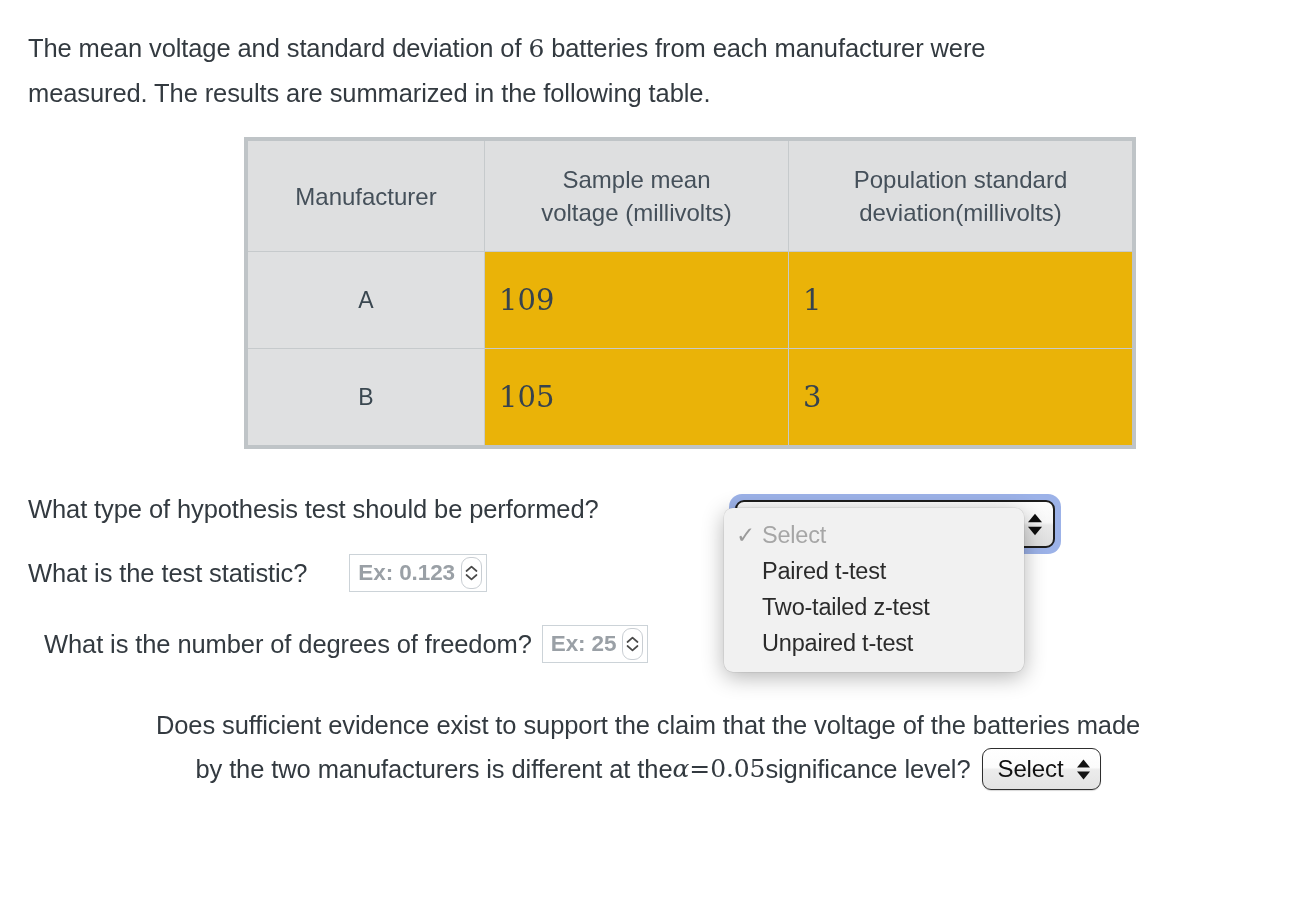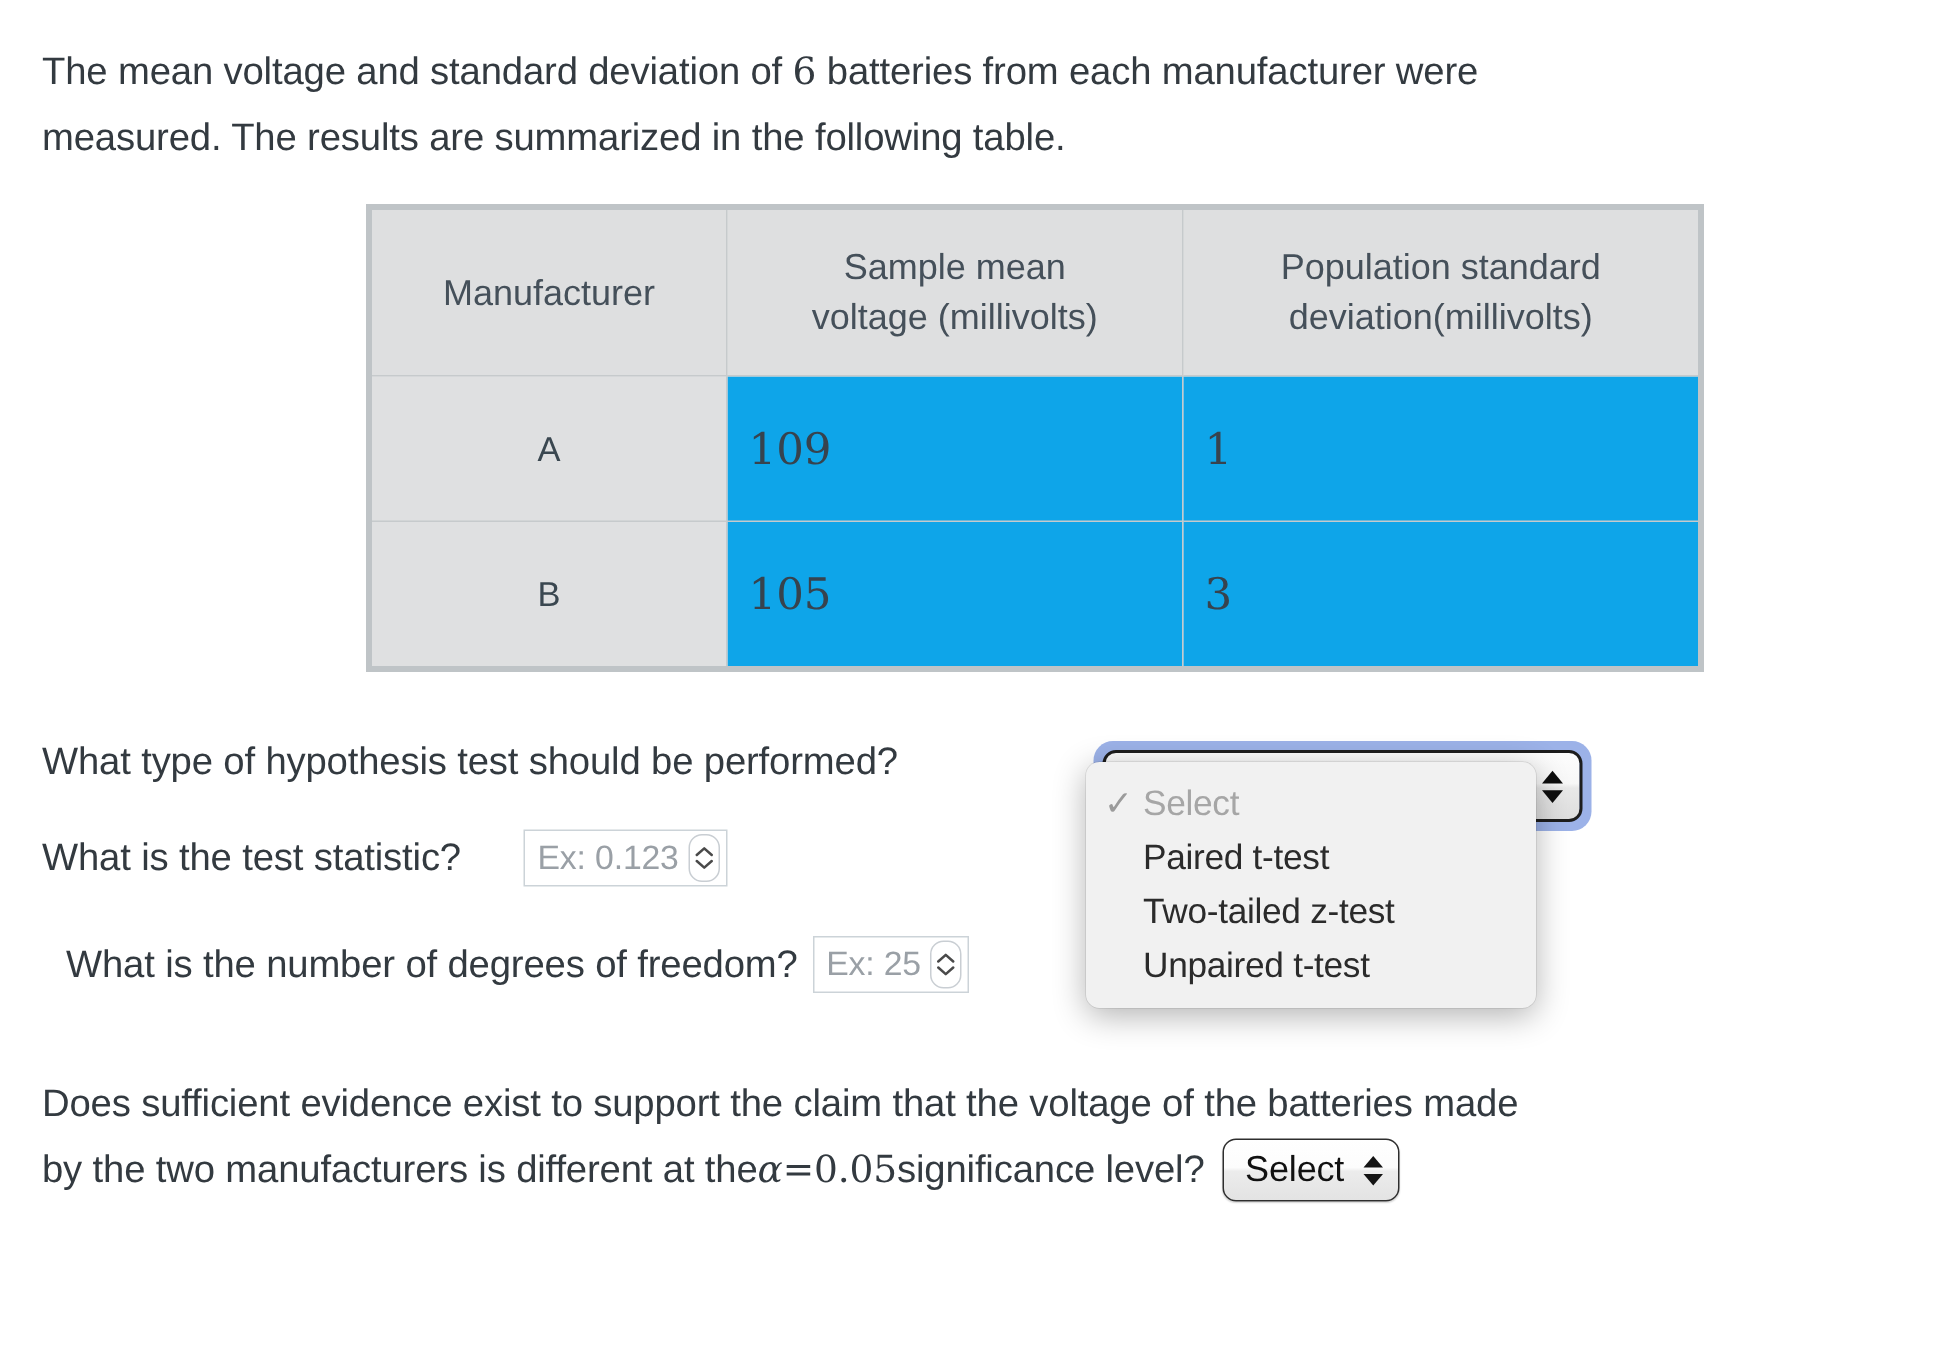--- a/index.html
+++ b/index.html
@@ -67,21 +67,21 @@
     background: #dedfe0;
     font-weight: normal;
     font-size: 24px;
     line-height: 33px;
     color: #45505a;
     height: 110px;
     text-align: center;
     padding: 0 8px;
   }
   tbody td {
-    background: #0ea5e9;
+    background: #eab308;
     height: 96px;
     font-size: 24px;
     color: #3a4750;
   }
   tbody td.mfr {
     background: #dfe0e1;
     text-align: center;
     font-size: 23px;
   }
   tbody td.num {
@@ -107,20 +107,21 @@
   
   .num-input {
     display: inline-flex;
     align-items: center;
     border: 1px solid #ccd3d8;
     background: #ffffff;
     height: 38px;
     margin-left: 10px;
     padding: 0 4px 0 8px;
     box-sizing: border-box;
+    font-weight: bold;
   }
   .num-input .ph {
     font-size: 22.5px;
     color: #9aa0a6;
     font-family: "Liberation Sans", sans-serif;
     white-space: nowrap;
   }
   .stepper {
     width: 19px;
     height: 30px;
@@ -295,21 +296,21 @@
         <svg width="13" height="8" viewBox="0 0 13 8">
           <path d="M1.5 6 L6.5 1.6 L11.5 6" fill="none" stroke="#4a4a4a" stroke-width="1.7" stroke-linecap="round" stroke-linejoin="round"></path>
         </svg>
         <svg width="13" height="8" viewBox="0 0 13 8">
           <path d="M1.5 2 L6.5 6.4 L11.5 2" fill="none" stroke="#4a4a4a" stroke-width="1.7" stroke-linecap="round" stroke-linejoin="round"></path>
         </svg>
       </span>
     </span>
   </div>
 
-  <div class="prose" style="margin-top:52px;">
+  <div class="prose" style="margin-top:40px;text-align:center;">
     <span>Does sufficient evidence exist to support the claim that the voltage of the batteries made</span><br>
     <span style="display:inline-flex;align-items:center;">
       <span>by the two manufacturers is different at the </span>
         <span class="math-i">α</span>
         <span class="math"> = </span>
         <span class="math">0.05</span>
         <span> significance level?</span>
       <span class="popup-btn">
         <span class="lbl">Select</span>
         <span class="arrows">

